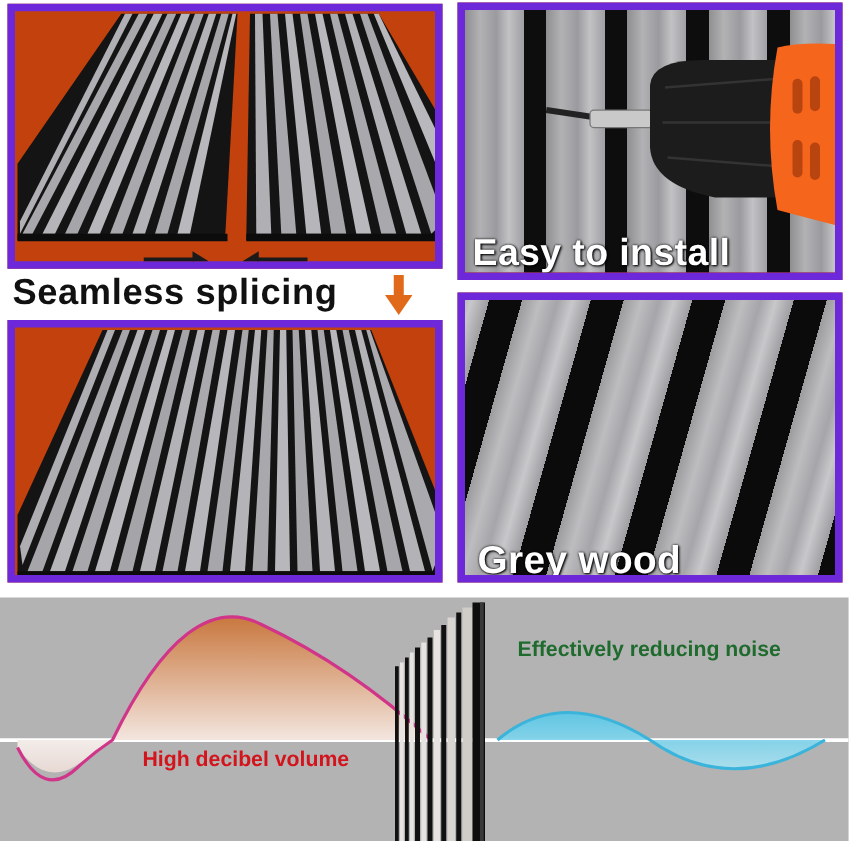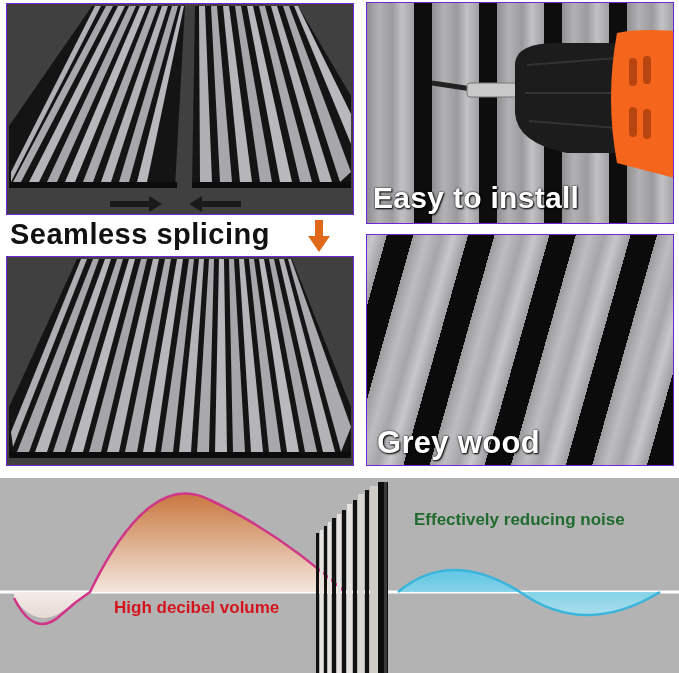--- a/index.html
+++ b/index.html
@@ -1,23 +1,23 @@
 <!DOCTYPE html>
 <html><head>
 <meta charset="utf-8">
 <style>
   * { box-sizing: border-box; margin: 0; padding: 0; }
   html, body { width: 679px; height: 673px; background: #ffffff; overflow: hidden; }
   body { position: relative; font-family: "Liberation Sans", sans-serif; }
 
   .panel-frame {
     position: absolute;
-    border: 1px solid #6d28d9;
+    border: 6px solid #6d28d9;
     overflow: hidden;
-    background: #404040;
+    background: #c2410c;
   }
   .slats-vert {
     position: absolute; inset: 0;
     background: repeating-linear-gradient(90deg,
       #8f8f92 0px, #b2b2b5 12px, #9b9b9f 25px, #c2c2c5 35px, #a0a0a4 47px,
       #0d0d0d 47px, #0d0d0d 65px);
   }
   .slats-diag {
     position: absolute; inset: -40px;
     background: repeating-linear-gradient(100deg,

